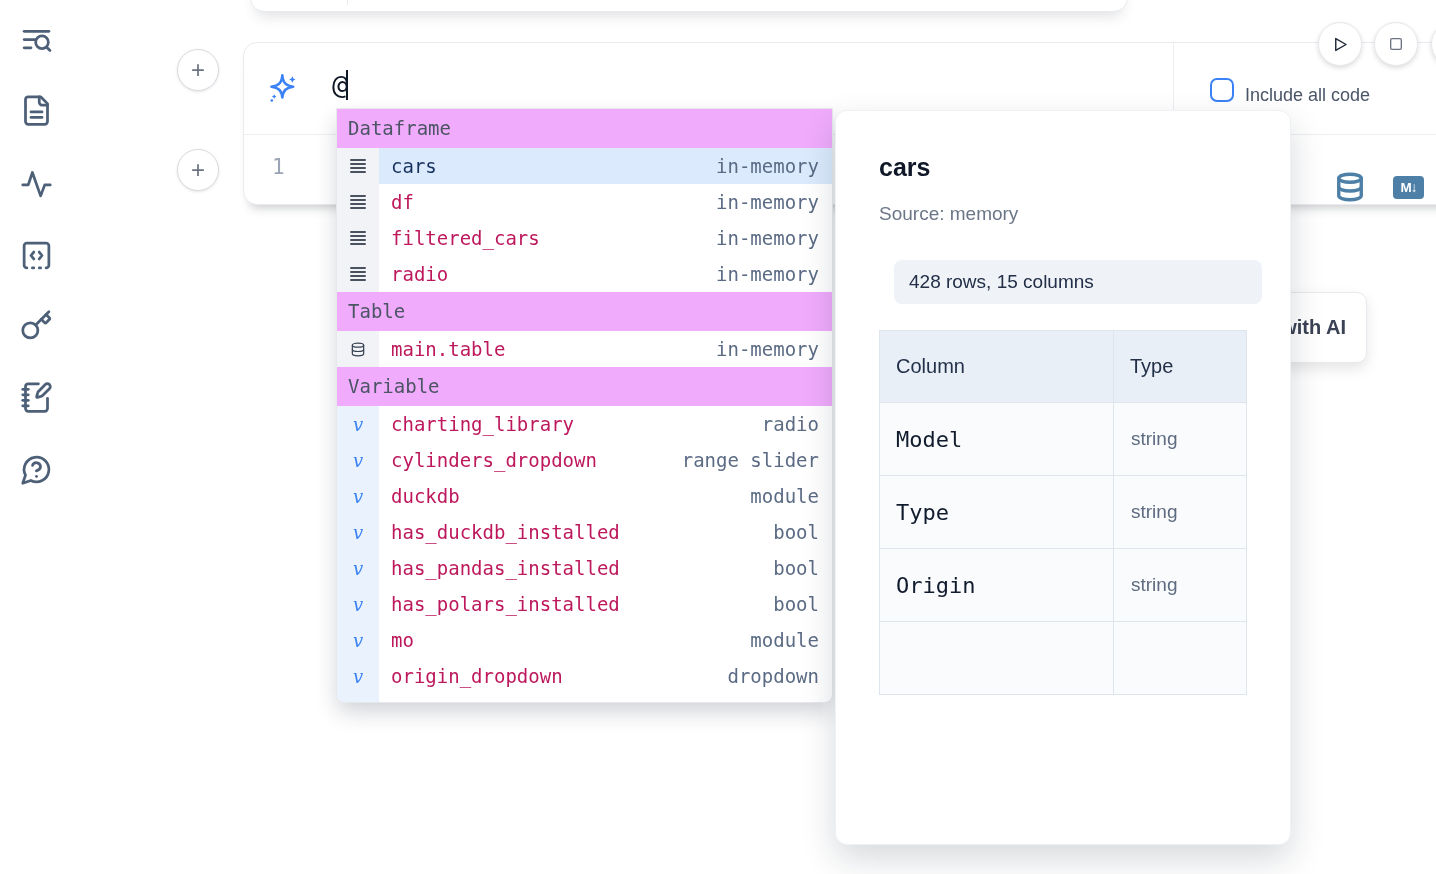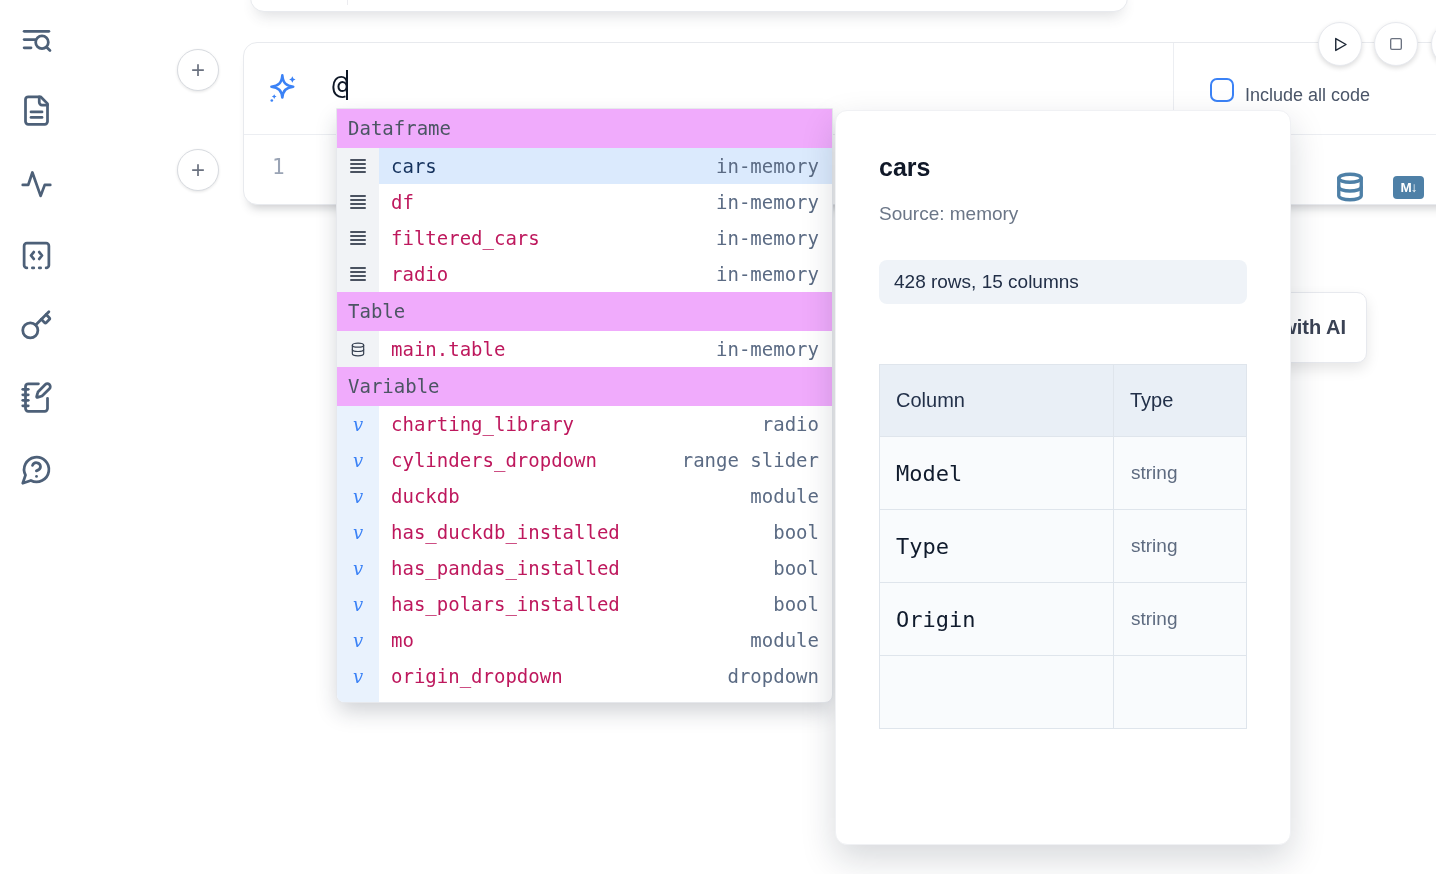--- a/index.html
+++ b/index.html
@@ -74,24 +74,24 @@
     background:#fff; border:1px solid #e7e9ee; border-radius:10px;
     box-shadow:0 6px 14px rgba(0,0,0,.10); z-index:10; cursor:pointer;
     text-align:right; line-height:69px; padding-right:20px;
     font-size:20px; font-weight:bold; color:#3a4254; white-space:nowrap; overflow:hidden; }
   
   .panel { position:absolute; left:835px; top:110px; width:456px; height:735px;
     background:#fff; border:1px solid #f0f1f4; border-radius:12px;
     box-shadow:0 14px 34px rgba(20,30,50,.17); z-index:50; }
   .pv-title { position:absolute; left:43px; top:42px; font-size:25px; font-weight:bold; color:#101828; }
   .pv-source { position:absolute; left:43px; top:92px; font-size:19px; color:#6b7687; }
-  .pv-badge { position:absolute; left:43px; top:149px; width:368px; height:44px;
+  .pv-badge { position:absolute; left:58px; top:149px; width:368px; height:44px;
     background:#eff3f8; border-radius:8px; line-height:44px; padding-left:15px;
     font-size:19px; color:#222f47; }
-  .pv-clip { position:absolute; left:43px; top:253px; width:369px; height:463px; overflow:hidden; }
+  .pv-clip { position:absolute; left:43px; top:219px; width:369px; height:463px; overflow:hidden; }
   .pv-table { border-collapse:collapse; table-layout:fixed; width:367px; }
   .pv-table th, .pv-table td { border:1px solid #dfe5ec; text-align:left; }
   .pv-table col.c1 { width:234px; } .pv-table col.c2 { width:133px; }
   .pv-table th { height:72px; background:#e9eff6; font-weight:normal; font-size:20px;
     color:#223049; padding-left:16px; }
   .pv-table td { height:73px; background:#f9fbfd; }
   .pv-table td.nm { font-family:"DejaVu Sans Mono", monospace; font-size:22px;
     color:#101b2d; padding-left:16px; }
   .pv-table td.tp { font-size:19px; color:#5e6b80; padding-left:17px; }
 </style>

